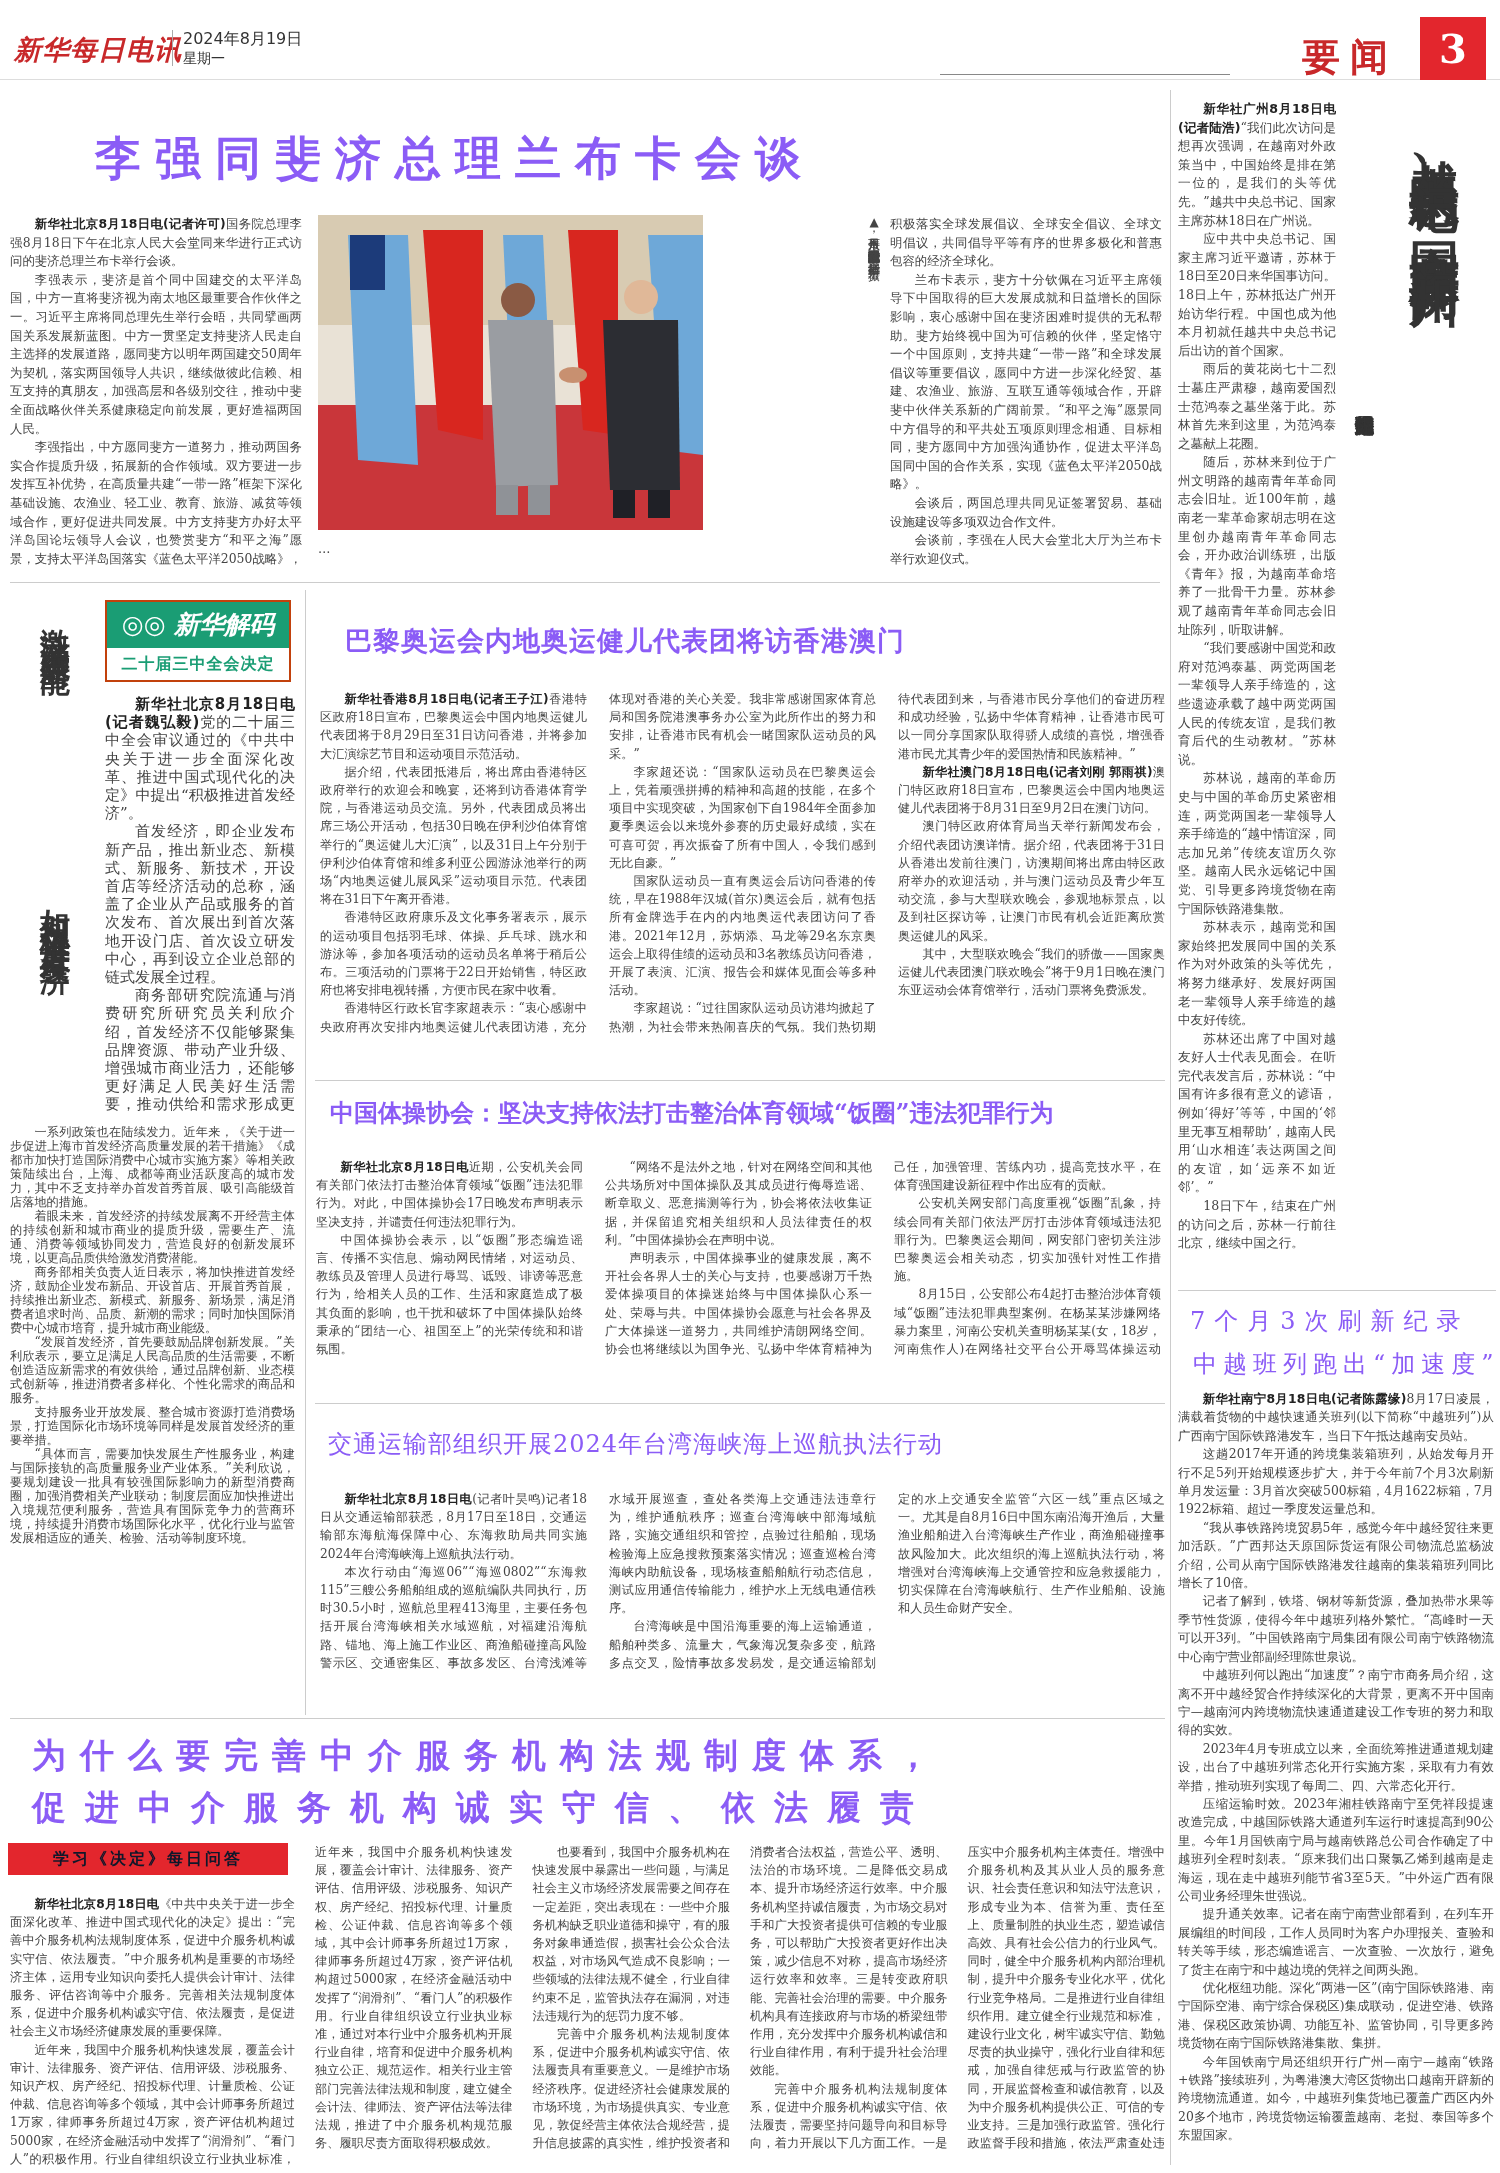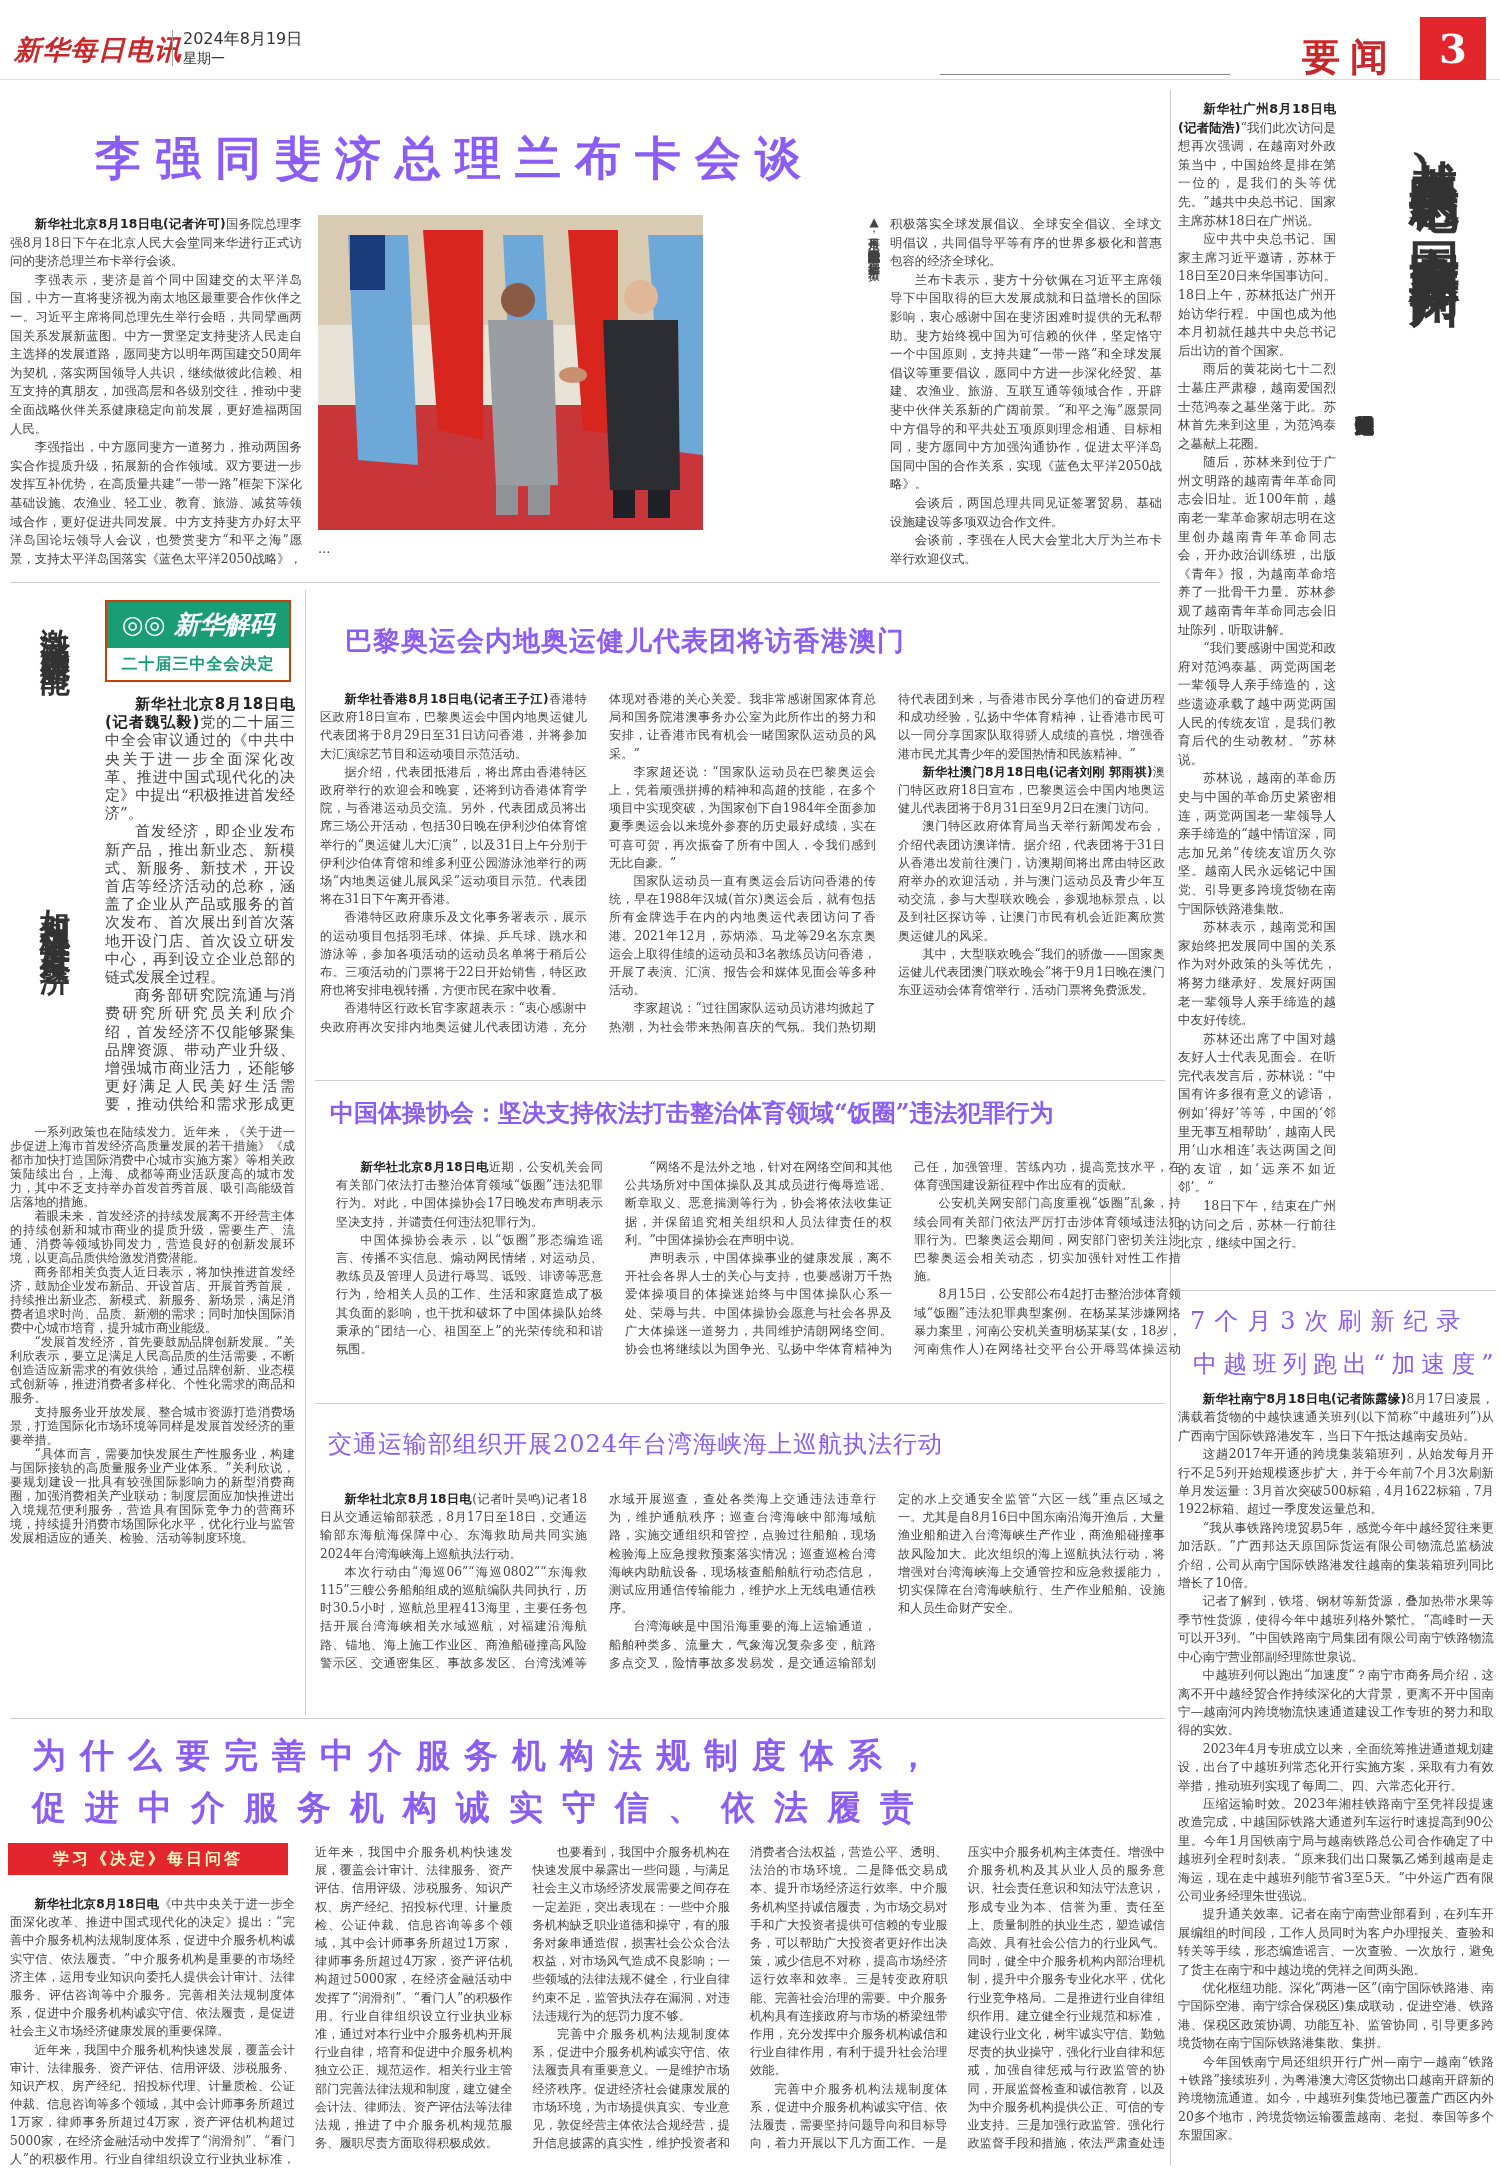--- a/index.html
+++ b/index.html
@@ -18,21 +18,21 @@
 .p .lead{font-weight:bold;color:#222;font-family:"DejaVu Sans",sans-serif}
 .p p{text-indent:2em}
 .vline{background:#ccc;width:1px}
 .hline{background:#ccc;height:1px}
 .photo{left:318px;top:215px;width:385px;height:315px;overflow:hidden}
 .caption-v{writing-mode:vertical-rl;font-size:12.5px;line-height:17px;color:#444}
 .vtitle{writing-mode:vertical-rl;font-weight:bold;color:#333}
 .badge{left:105px;top:600px;width:186px;height:82px;border:2px solid #c2410c}
 .badge-top{height:46px;background:#1a9d74;color:#fff;font-size:25px;font-style:italic;font-weight:bold;text-align:center;line-height:46px;font-family:"DejaVu Sans",sans-serif}
 .badge-bot{height:32px;color:#1a9d74;font-weight:bold;font-size:16px;text-align:center;line-height:32px;font-family:"DejaVu Sans",sans-serif;letter-spacing:1px}
-.redbanner{left:8px;top:1843px;width:280px;height:32px;background:#e3262d;color:#fef9c3;font-size:16px;font-weight:bold;text-align:center;line-height:32px;font-family:"DejaVu Sans",sans-serif;letter-spacing:3px}
+.redbanner{left:8px;top:1843px;width:280px;height:32px;background:#e3262d;color:#0f172a;font-size:16px;font-weight:bold;text-align:center;line-height:32px;font-family:"DejaVu Sans",sans-serif;letter-spacing:3px}
 </style>
 </head>
 <body>
 
 <div class="abs masthead"></div>
 <div class="abs logo">新华每日电讯</div>
 <div class="abs mast-div"></div>
 <div class="abs date">2024年8月19日</div>
 <div class="abs weekday">星期一</div>
 <div class="abs mast-rule"></div>
@@ -147,21 +147,21 @@
   <p>李家超还说：“国家队运动员在巴黎奥运会上，凭着顽强拼搏的精神和高超的技能，在多个项目中实现突破，为国家创下自1984年全面参加夏季奥运会以来境外参赛的历史最好成绩，实在可喜可贺，再次振奋了所有中国人，令我们感到无比自豪。”</p>
   <p>国家队运动员一直有奥运会后访问香港的传统，早在1988年汉城(首尔)奥运会后，就有包括所有金牌选手在内的内地奥运代表团访问了香港。2021年12月，苏炳添、马龙等29名东京奥运会上取得佳绩的运动员和3名教练员访问香港，开展了表演、汇演、报告会和媒体见面会等多种活动。</p>
   <p>李家超说：“过往国家队运动员访港均掀起了热潮，为社会带来热闹喜庆的气氛。我们热切期待代表团到来，与香港市民分享他们的奋进历程和成功经验，弘扬中华体育精神，让香港市民可以一同分享国家队取得骄人成绩的喜悦，增强香港市民尤其青少年的爱国热情和民族精神。”</p>
   <p><span class="lead">新华社澳门8月18日电(记者刘刚 郭雨祺)</span><span>澳门特区政府18日宣布，巴黎奥运会中国内地奥运健儿代表团将于8月31日至9月2日在澳门访问。</span></p>
   <p>澳门特区政府体育局当天举行新闻发布会，介绍代表团访澳详情。据介绍，代表团将于31日从香港出发前往澳门，访澳期间将出席由特区政府举办的欢迎活动，并与澳门运动员及青少年互动交流，参与大型联欢晚会，参观地标景点，以及到社区探访等，让澳门市民有机会近距离欣赏奥运健儿的风采。</p>
   <p>其中，大型联欢晚会“我们的骄傲——国家奥运健儿代表团澳门联欢晚会”将于9月1日晚在澳门东亚运动会体育馆举行，活动门票将免费派发。</p>
 </div>
 <div class="abs hline" style="left:315px;top:1080px;width:850px"></div>
 
 <div class="abs title" style="left:330px;top:1097px;font-size:24px;letter-spacing:0">中国体操协会：坚决支持依法打击整治体育领域“饭圈”违法犯罪行为</div>
-<div class="abs p" style="left:336px;top:1158px;width:845px;height:235px;overflow:hidden;column-count:3;column-gap:22px;font-size:12.2px;line-height:18.2px">
+<div class="abs p" style="left:316px;top:1158px;width:845px;height:235px;overflow:hidden;column-count:3;column-gap:22px;font-size:12.2px;line-height:18.2px">
   <p><span class="lead">新华社北京8月18日电</span><span>近期，公安机关会同有关部门依法打击整治体育领域“饭圈”违法犯罪行为。对此，中国体操协会17日晚发布声明表示坚决支持，并谴责任何违法犯罪行为。</span></p>
   <p>中国体操协会表示，以“饭圈”形态编造谣言、传播不实信息、煽动网民情绪，对运动员、教练员及管理人员进行辱骂、诋毁、诽谤等恶意行为，给相关人员的工作、生活和家庭造成了极其负面的影响，也干扰和破坏了中国体操队始终秉承的“团结一心、祖国至上”的光荣传统和和谐氛围。</p>
   <p>“网络不是法外之地，针对在网络空间和其他公共场所对中国体操队及其成员进行侮辱造谣、断章取义、恶意揣测等行为，协会将依法收集证据，并保留追究相关组织和人员法律责任的权利。”中国体操协会在声明中说。</p>
   <p>声明表示，中国体操事业的健康发展，离不开社会各界人士的关心与支持，也要感谢万千热爱体操项目的体操迷始终与中国体操队心系一处、荣辱与共。中国体操协会愿意与社会各界及广大体操迷一道努力，共同维护清朗网络空间。协会也将继续以为国争光、弘扬中华体育精神为己任，加强管理、苦练内功，提高竞技水平，在体育强国建设新征程中作出应有的贡献。</p>
   <p>公安机关网安部门高度重视“饭圈”乱象，持续会同有关部门依法严厉打击涉体育领域违法犯罪行为。巴黎奥运会期间，网安部门密切关注涉巴黎奥运会相关动态，切实加强针对性工作措施。</p>
   <p>8月15日，公安部公布4起打击整治涉体育领域“饭圈”违法犯罪典型案例。在杨某某涉嫌网络暴力案里，河南公安机关查明杨某某(女，18岁，河南焦作人)在网络社交平台公开辱骂体操运动员，造成不良社会影响，河南公安机关依法对其予以行政处罚。</p>
 
 </div>
 <div class="abs hline" style="left:315px;top:1403px;width:850px"></div>
 

